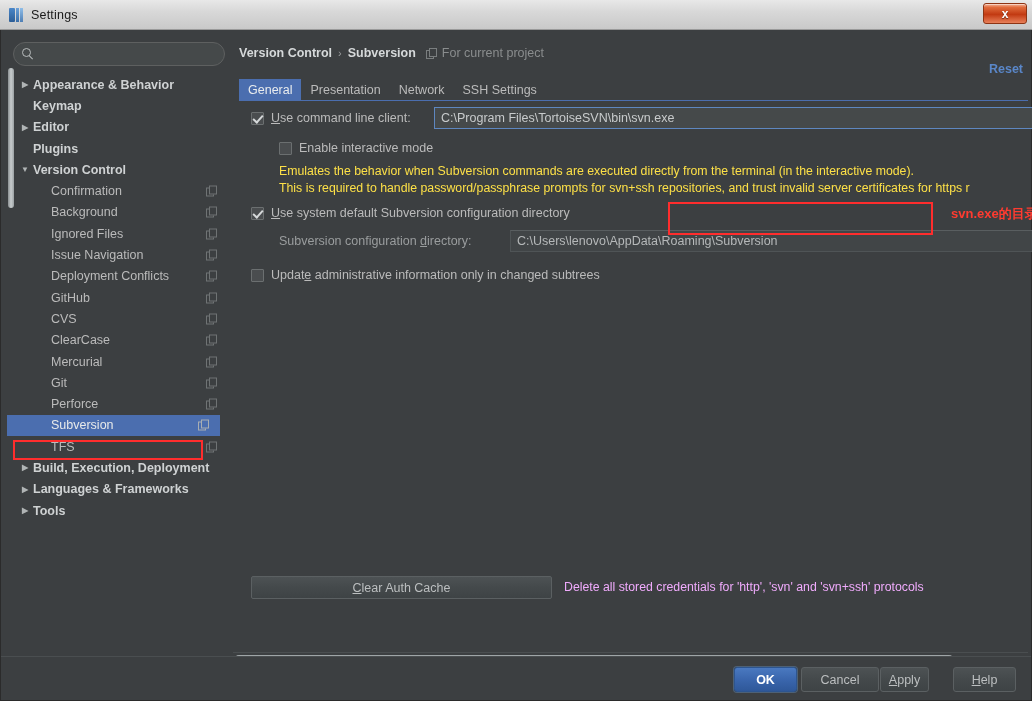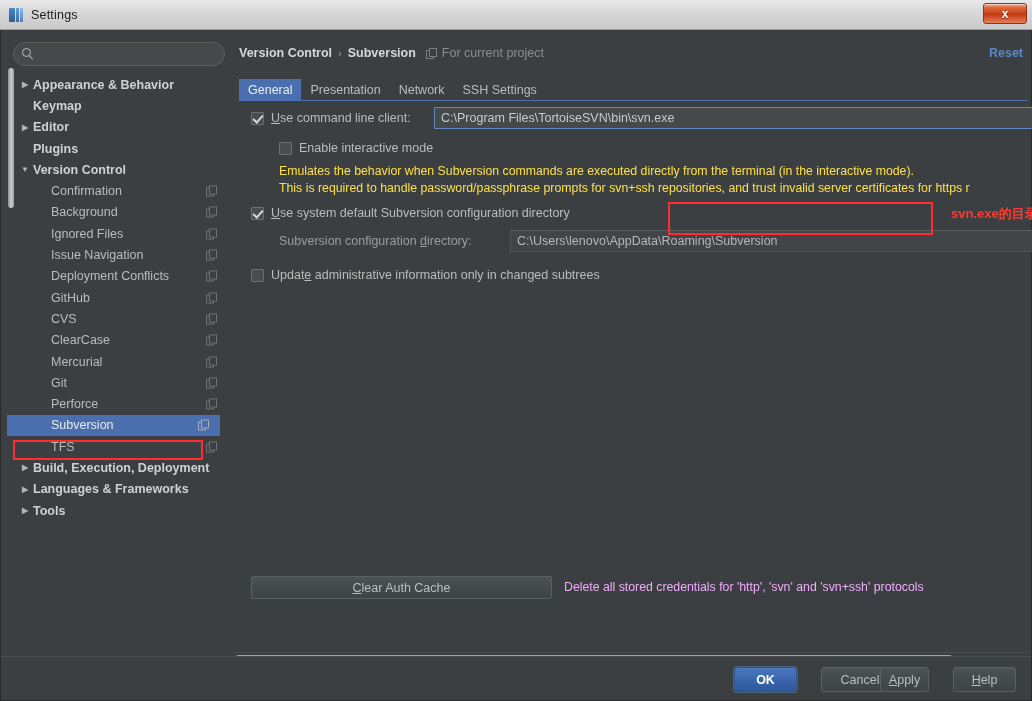--- a/index.html
+++ b/index.html
@@ -190,21 +190,21 @@
     display: flex; align-items: center; white-space: nowrap;
   }
   .bc-strong { font-weight: bold; color: #d6d9da; }
   .bc-sep { margin: 0 6px; color: #9a9d9e; font-size: 11px; }
   .bc-proj-icon {
     width: 11px; height: 11px; position: relative; margin: 0 5px 0 10px; opacity: .55;
   }
   .bc-note { color: #8a8d8e; font-size: 12.5px; }
 
   .reset-link {
-    position: absolute; right: 5px; top: 12px;
+    position: absolute; right: 5px; top: 28px;
     font-size: 12.5px; color: #5a87c9; font-weight: bold;
     cursor: pointer;
   }
 
   
   .tabs {
     position: absolute; left: 6px; top: 45px;
     display: flex; align-items: flex-end;
     height: 21px;
   }
@@ -374,21 +374,21 @@
     color: #ffffff; font-weight: bold;
     box-shadow: 0 0 0 1px rgba(110,160,220,.35);
   }
   .btn-normal {
     background: linear-gradient(180deg,#4d5254 0%, #44494b 50%, #3e4345 100%);
     border: 1px solid #5b6062;
     color: #bcbfc0;
   }
   .btn-normal .mn { text-decoration: underline; }
   #btn-ok     { left: 733px; width: 63px; }
-  #btn-cancel { left: 820px; width: 78px; }
+  #btn-cancel { left: 800px; width: 78px; }
   #btn-apply  { left: 879px; width: 49px; }
   #btn-help   { left: 952px; width: 63px; }
 </style>
 </head>
 <body>
 
 <div id="app">
 
   <div class="desktop-backdrop">
     <div class="backdrop-ghost" style="left:320px; width:90px;"></div>

